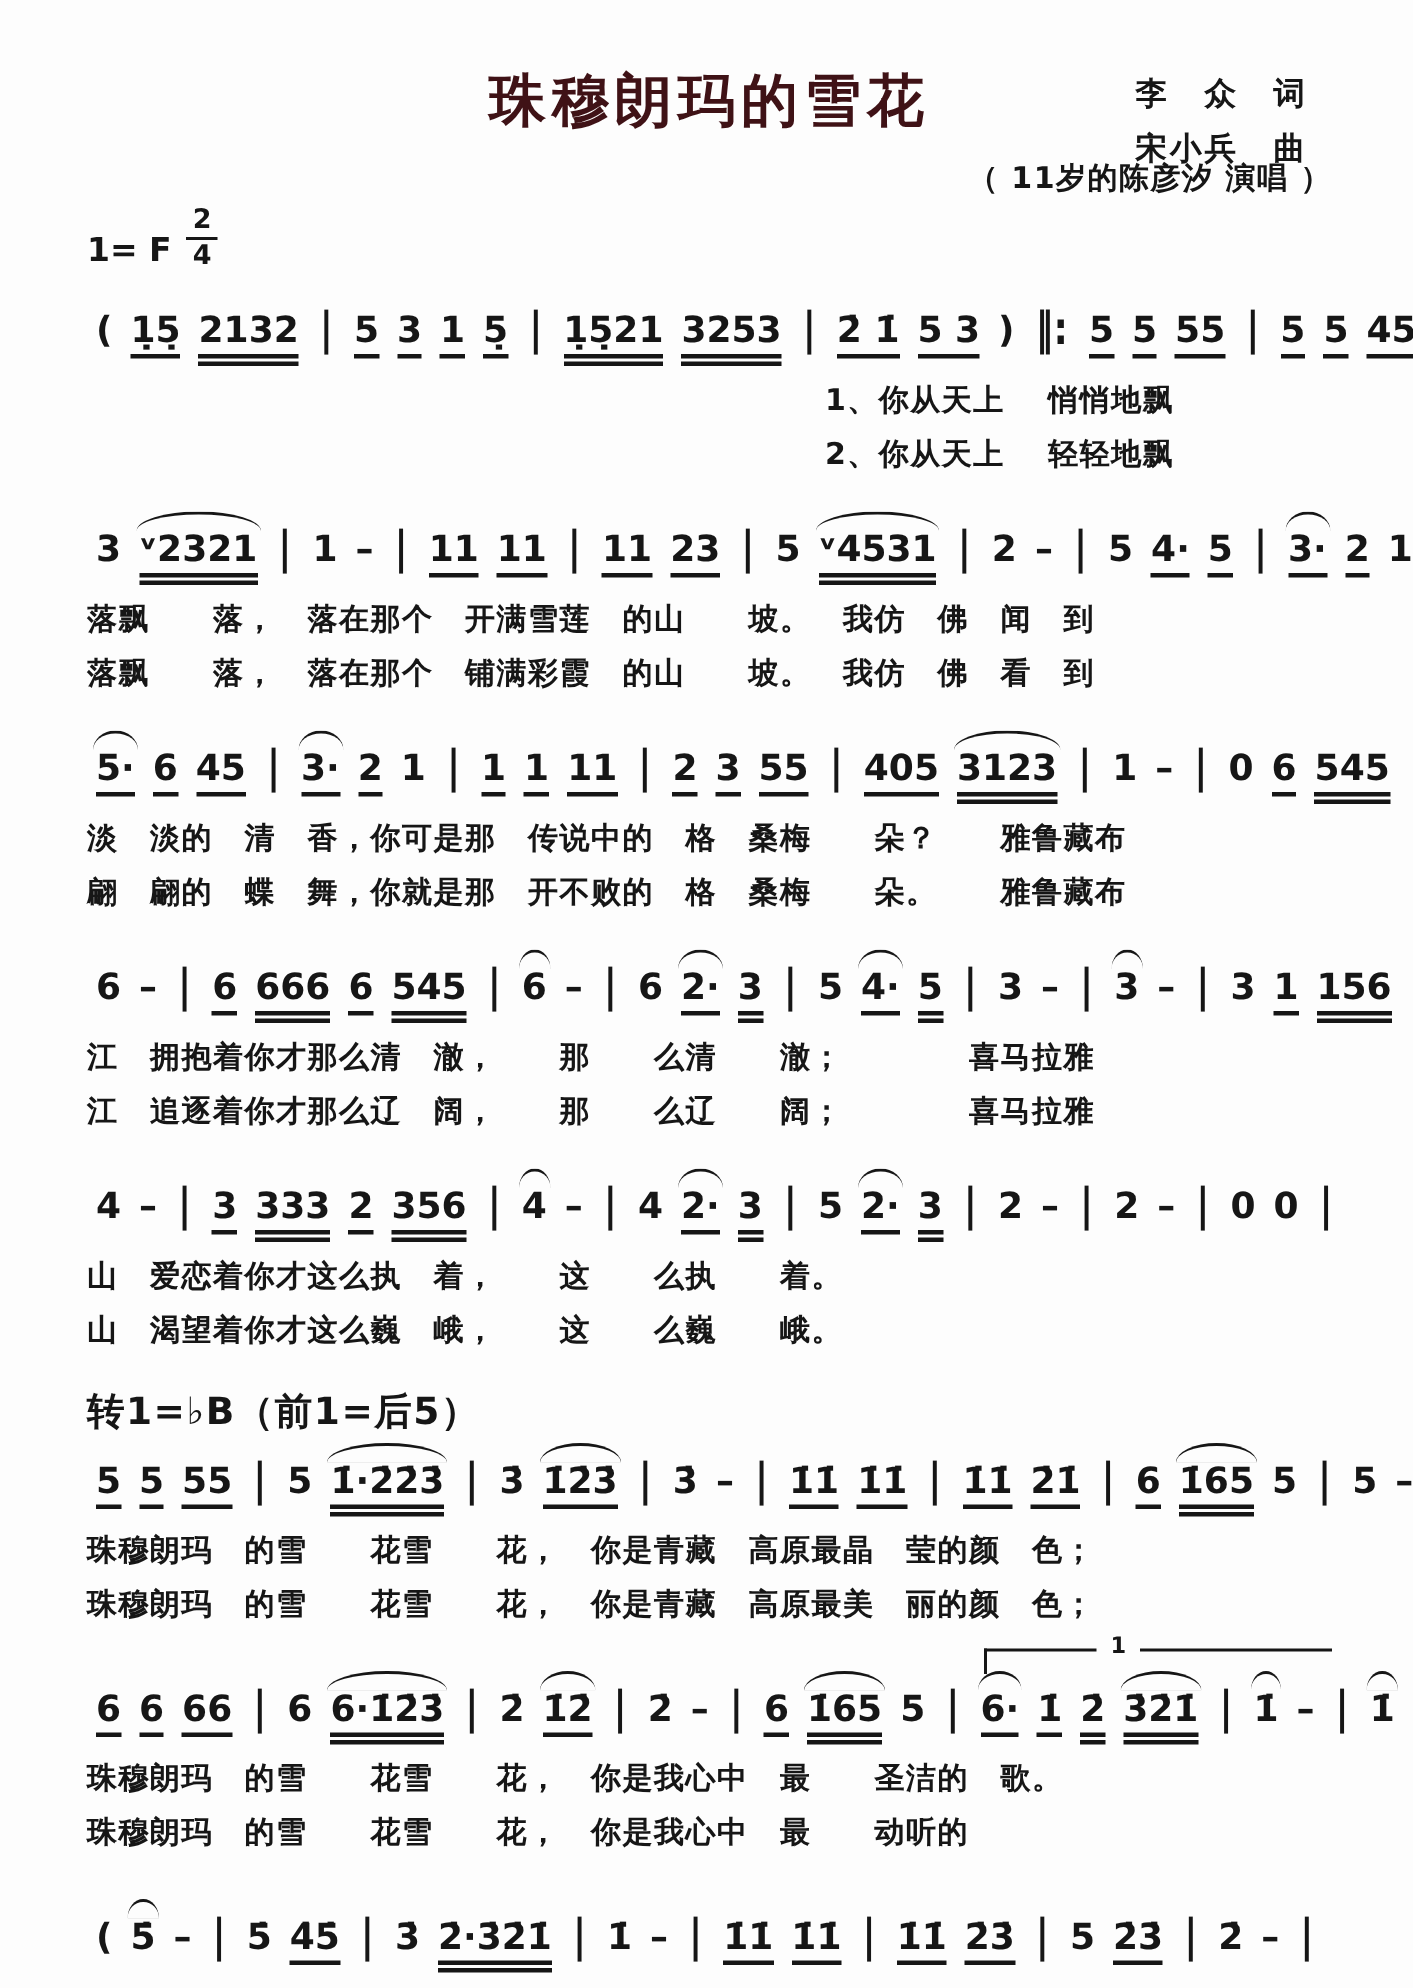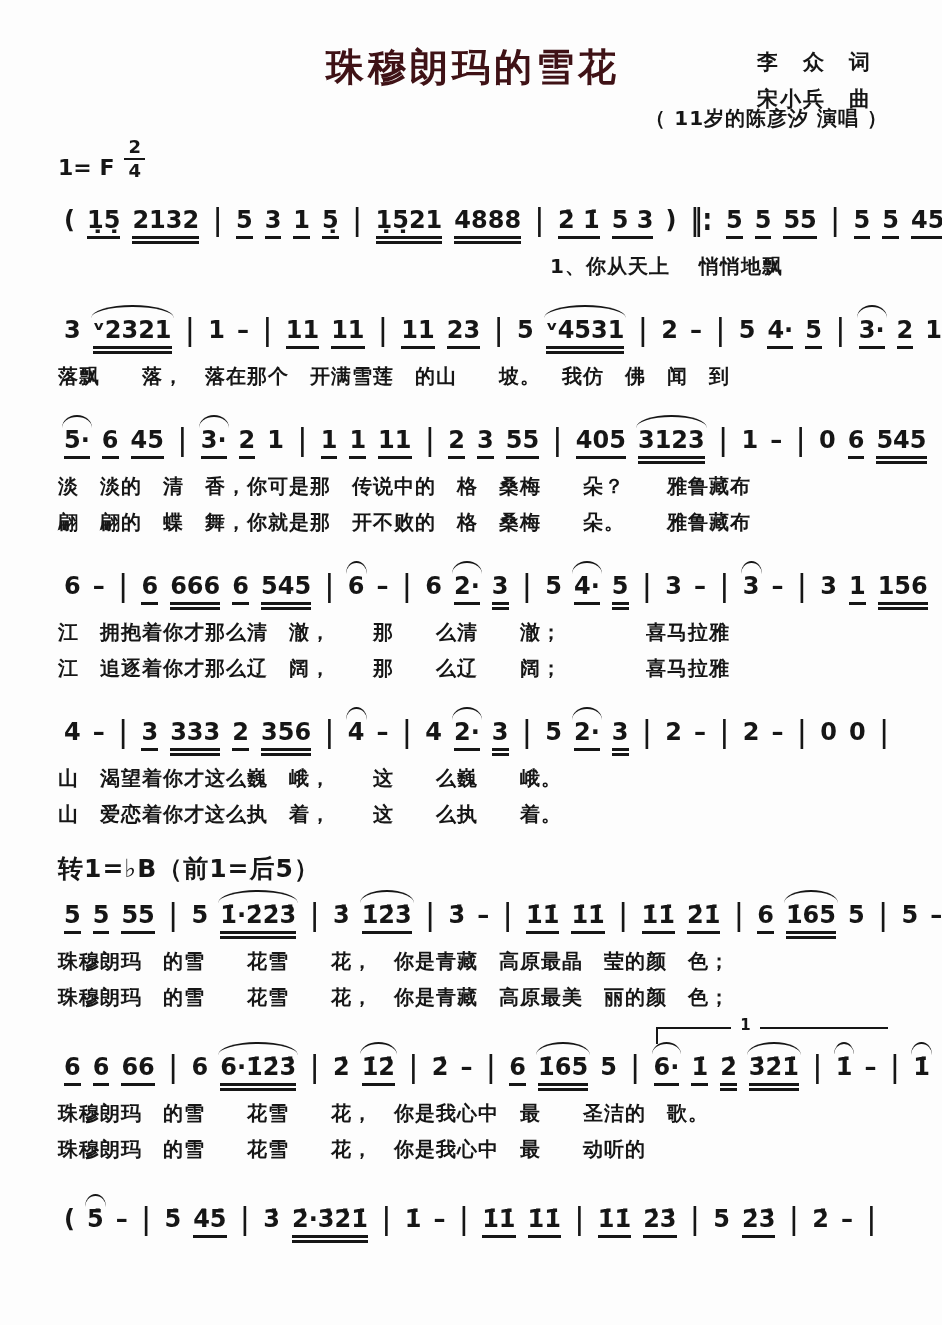--- a/index.html
+++ b/index.html
@@ -71,35 +71,36 @@
           <span class="note">(</span>
           <span class="note u1">1̣5̣</span>
           <span class="note u2">2132</span>
           <span class="note bar">|</span>
           <span class="note u1">5</span>
           <span class="note u1">3</span>
           <span class="note u1">1</span>
           <span class="note u1">5̣</span>
           <span class="note bar">|</span>
           <span class="note u2">1̣5̣21</span>
-          <span class="note u2">4888</span>
+          <span class="note u2">3253</span>
           <span class="note bar">|</span>
           <span class="note u1">2̇ 1̇</span>
           <span class="note u1">5 3</span>
           <span class="note">)</span>
           <span class="note bar">‖:</span>
           <span class="note u1">5</span>
           <span class="note u1">5</span>
           <span class="note u1">55</span>
           <span class="note bar">|</span>
           <span class="note u1">5</span>
           <span class="note u1">5</span>
           <span class="note u1">45</span>
         </div>
         <div class="lyrics lyr-right">1、你从天上　 悄悄地飘</div>
+        <div class="lyrics lyr-right">2、你从天上　 轻轻地飘</div>
       </div>
       <div class="system">
         <div class="notation">
           <span class="note">3</span>
           <span class="note u2 slur">ᵛ2321</span>
           <span class="note bar">|</span>
           <span class="note">1</span>
           <span class="note">–</span>
           <span class="note bar">|</span>
           <span class="note u1">11</span>
@@ -116,20 +117,21 @@
           <span class="note bar">|</span>
           <span class="note">5</span>
           <span class="note u1">4·</span>
           <span class="note u1">5</span>
           <span class="note bar">|</span>
           <span class="note u1 slur">3·</span>
           <span class="note u1">2</span>
           <span class="note">1</span>
         </div>
         <div class="lyrics">落飘　　落，　落在那个　开满雪莲　的山　　坡。　我仿　佛　闻　到</div>
+        <div class="lyrics">落飘　　落，　落在那个　铺满彩霞　的山　　坡。　我仿　佛　看　到</div>
       </div>
       <div class="system">
         <div class="notation">
           <span class="note u1 slur">5·</span>
           <span class="note u1">6</span>
           <span class="note u1">45</span>
           <span class="note bar">|</span>
           <span class="note u1 slur">3·</span>
           <span class="note u1">2</span>
           <span class="note">1</span>
@@ -215,22 +217,22 @@
           <span class="note">2</span>
           <span class="note">–</span>
           <span class="note bar">|</span>
           <span class="note">2</span>
           <span class="note">–</span>
           <span class="note bar">|</span>
           <span class="note">0</span>
           <span class="note">0</span>
           <span class="note bar">|</span>
         </div>
+        <div class="lyrics">山　爱恋着你才这么执　着，　　这　　么执　　着。</div>
         <div class="lyrics">山　渴望着你才这么巍　峨，　　这　　么巍　　峨。</div>
-        <div class="lyrics">山　爱恋着你才这么执　着，　　这　　么执　　着。</div>
       </div>
       <div class="system">
         <div class="key-change">转1=♭B（前1=后5）</div>
         <div class="notation">
           <span class="note u1">5</span>
           <span class="note u1">5</span>
           <span class="note u1">55</span>
           <span class="note bar">|</span>
           <span class="note">5</span>
           <span class="note u2 slur">1̇·2̇2̇3̇</span>

